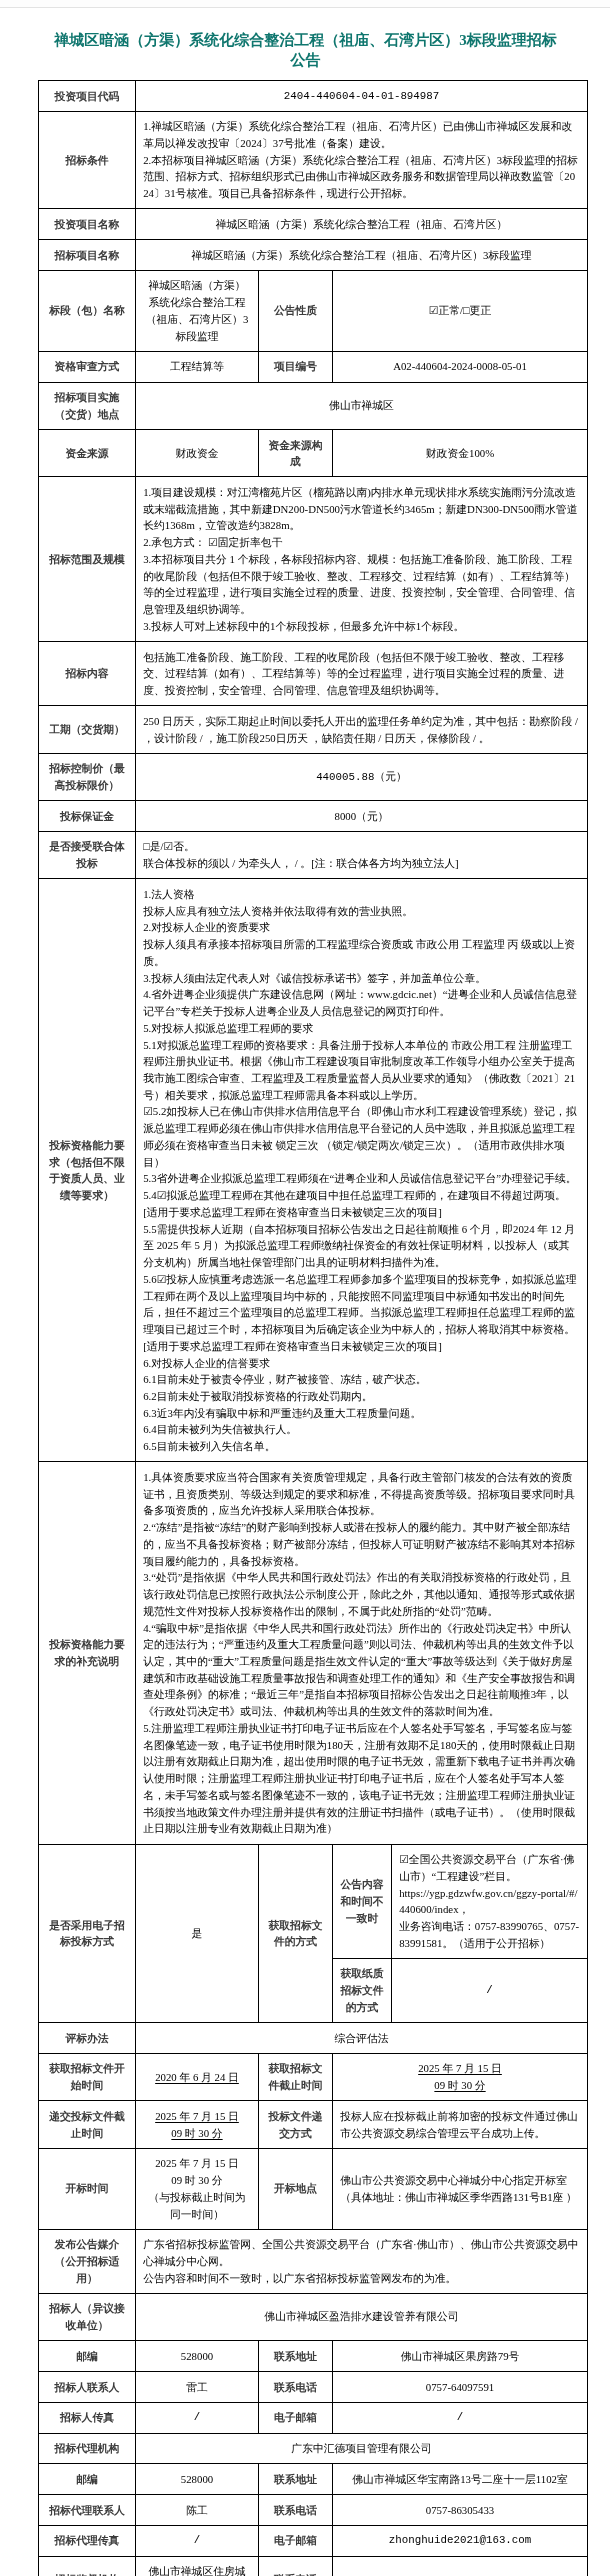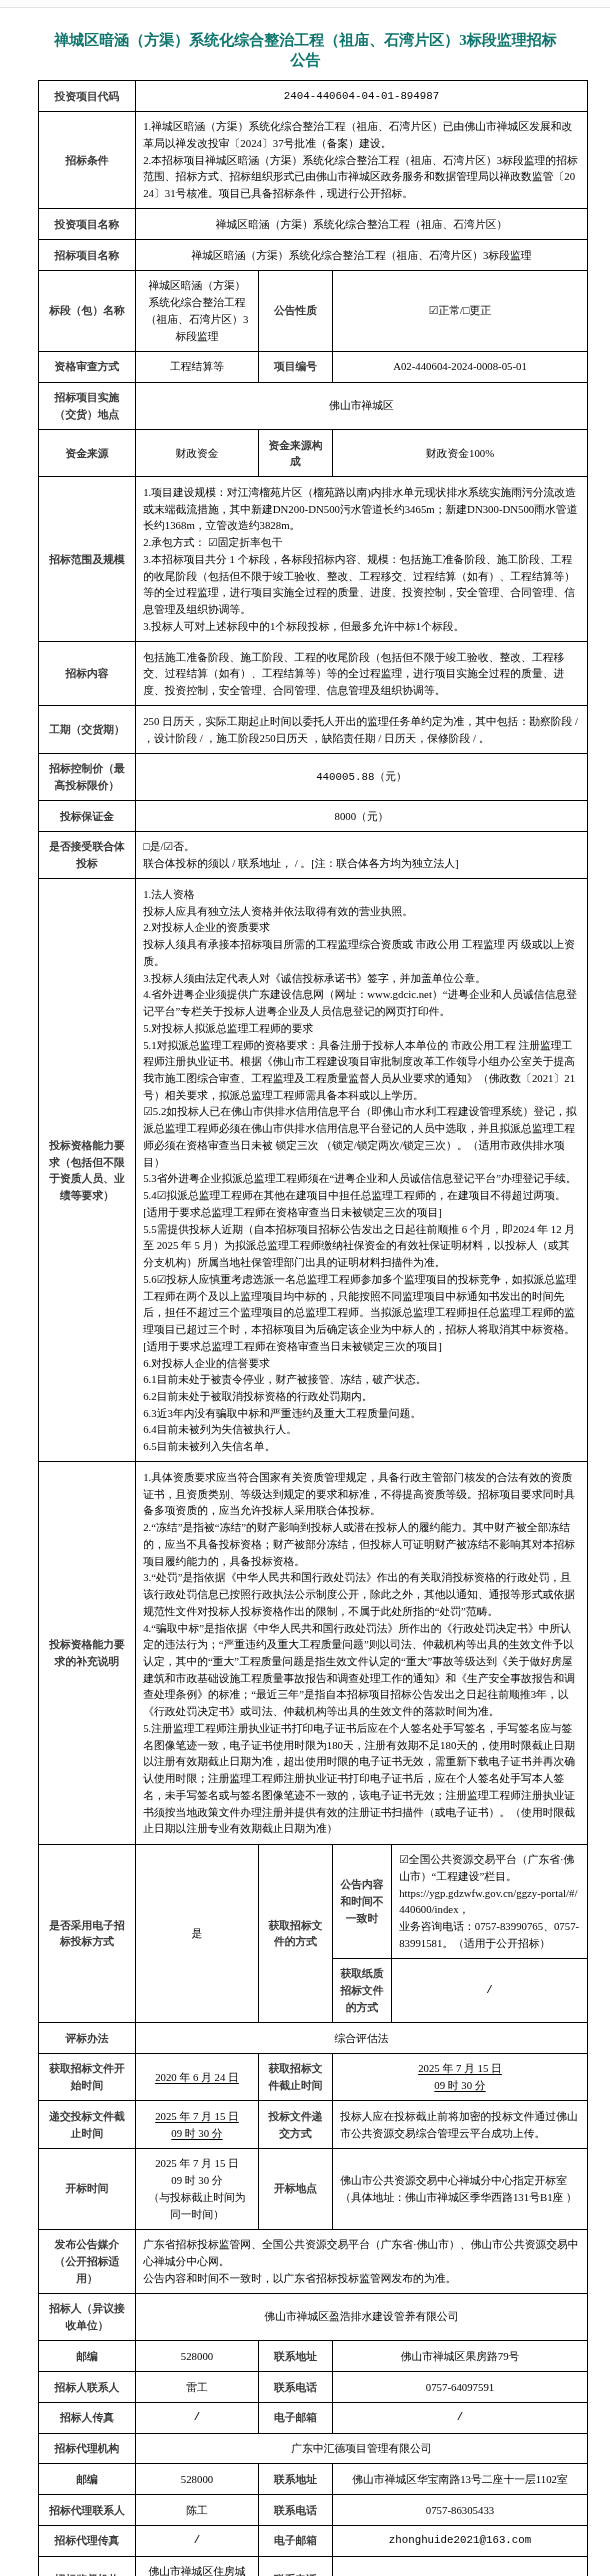--- a/index.html
+++ b/index.html
@@ -91,21 +91,21 @@
       <td class="lbl">招标控制价（最高投标限价）</td>
       <td class="val center tall" colspan="4">440005.88（元）</td>
     </tr>
     <tr>
       <td class="lbl">投标保证金</td>
       <td class="val center" colspan="4">8000（元）</td>
     </tr>
     <tr>
       <td class="lbl">是否接受联合体投标</td>
       <td class="val left" colspan="4">□是/☑否。
-联合体投标的须以 / 联系地址， / 。[注：联合体各方均为独立法人]</td>
+联合体投标的须以 / 为牵头人， / 。[注：联合体各方均为独立法人]</td>
     </tr>
     <tr>
       <td class="lbl">投标资格能力要求（包括但不限于资质人员、业绩等要求）</td>
       <td class="val left" colspan="4">1.法人资格
 投标人应具有独立法人资格并依法取得有效的营业执照。
 2.对投标人企业的资质要求
 投标人须具有承接本招标项目所需的工程监理综合资质或 市政公用 工程监理 丙 级或以上资质。
 3.投标人须由法定代表人对《诚信投标承诺书》签字，并加盖单位公章。
 4.省外进粤企业须提供广东建设信息网（网址：www.gdcic.net）“进粤企业和人员诚信信息登记平台”专栏关于投标人进粤企业及人员信息登记的网页打印件。
 5.对投标人拟派总监理工程师的要求

